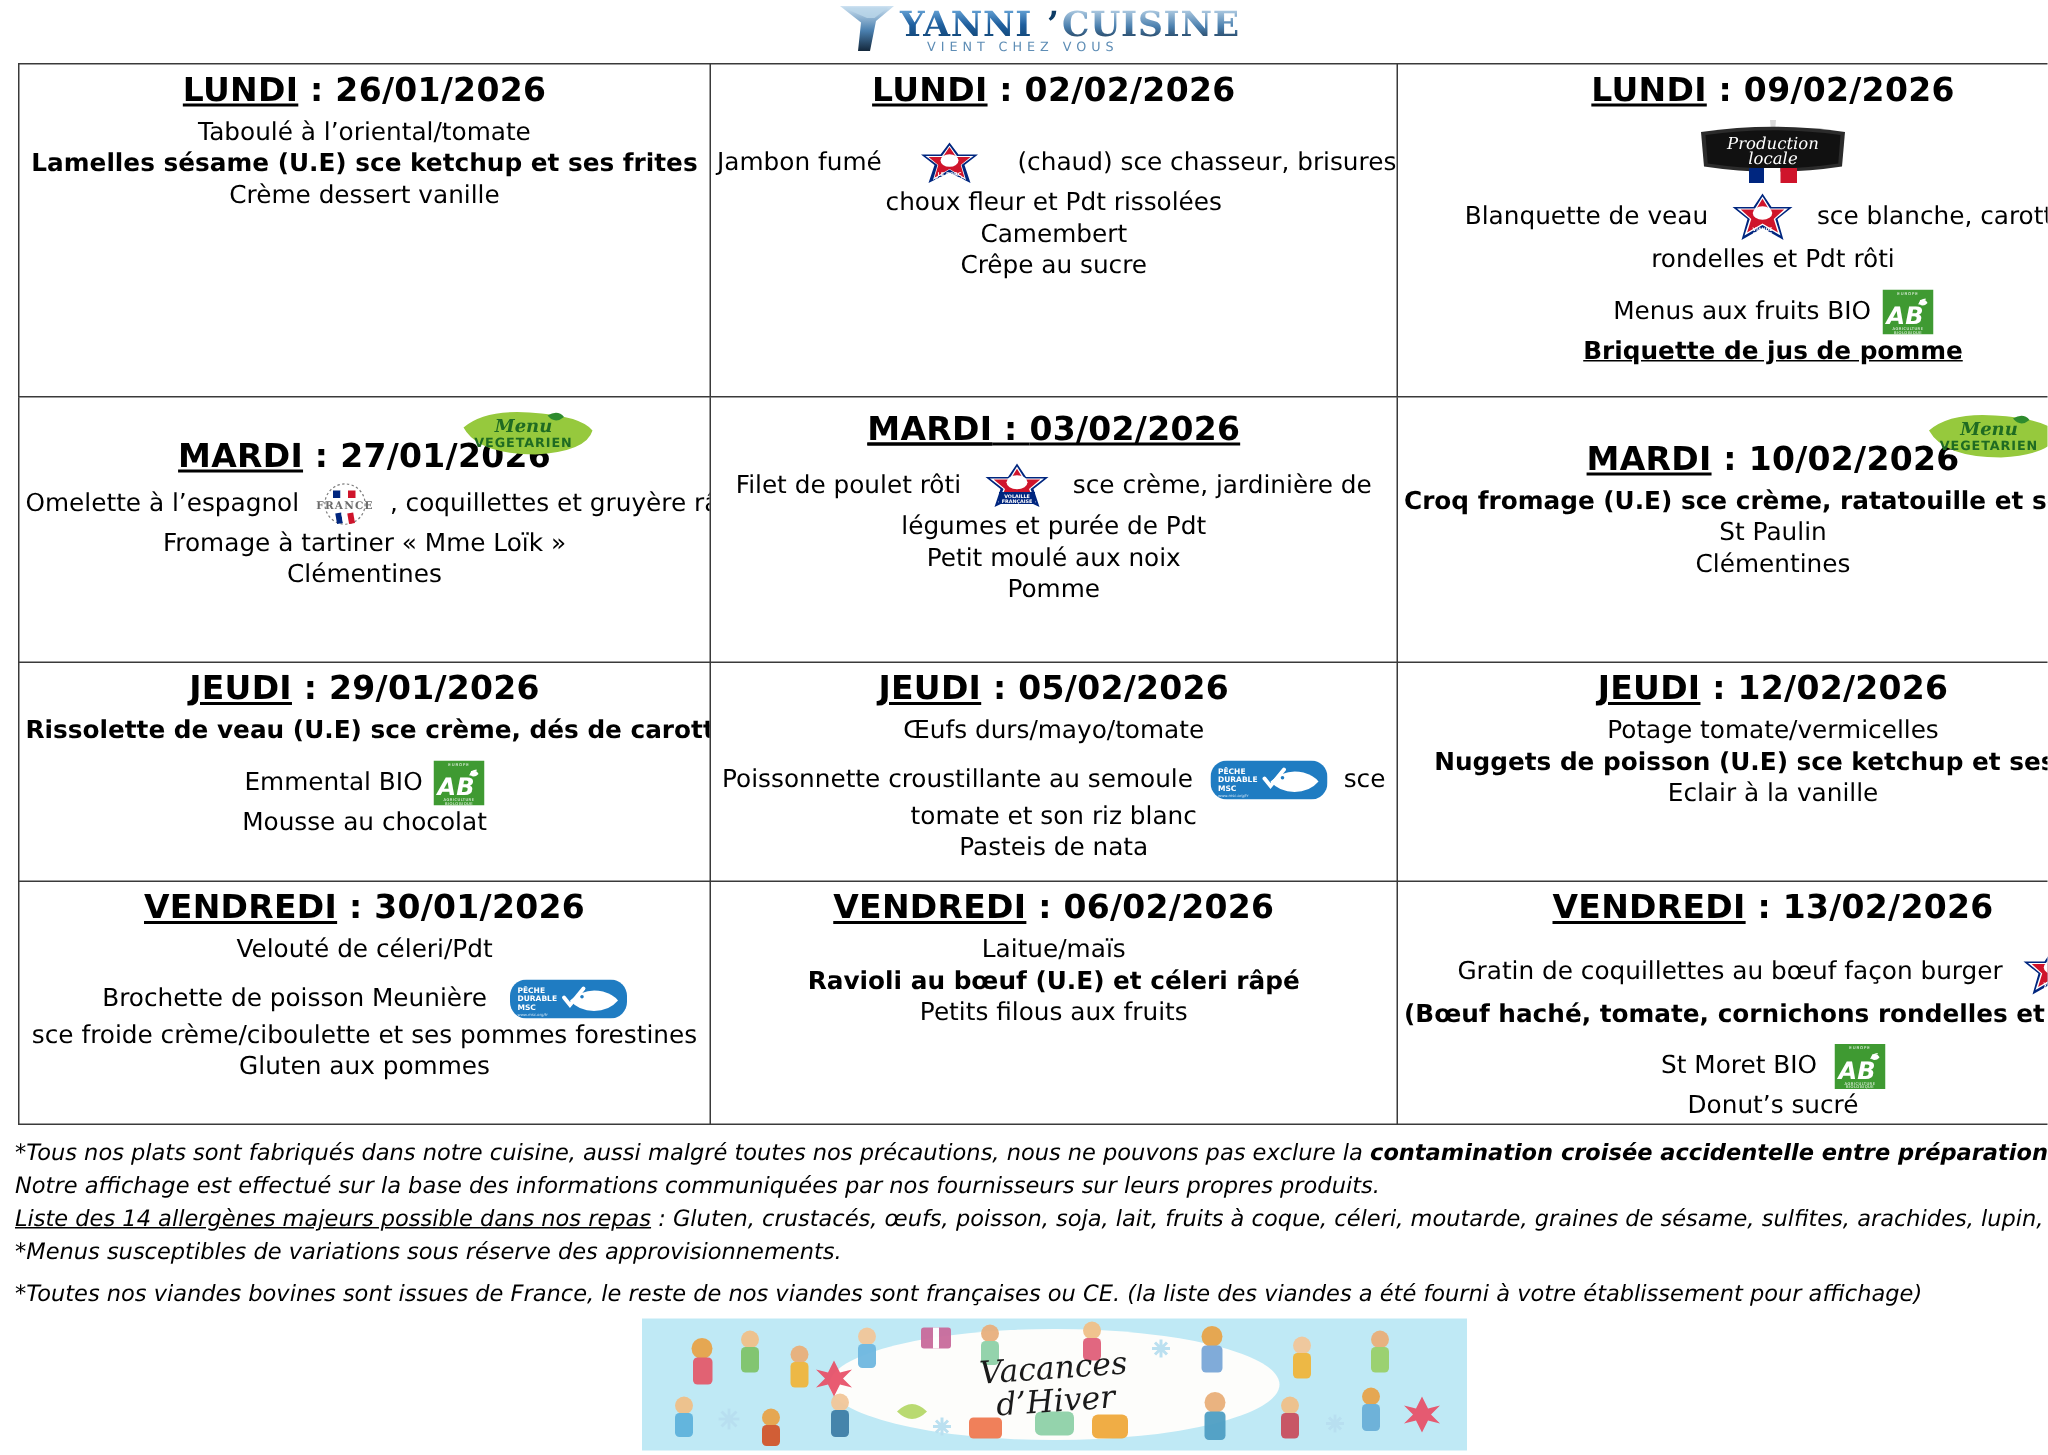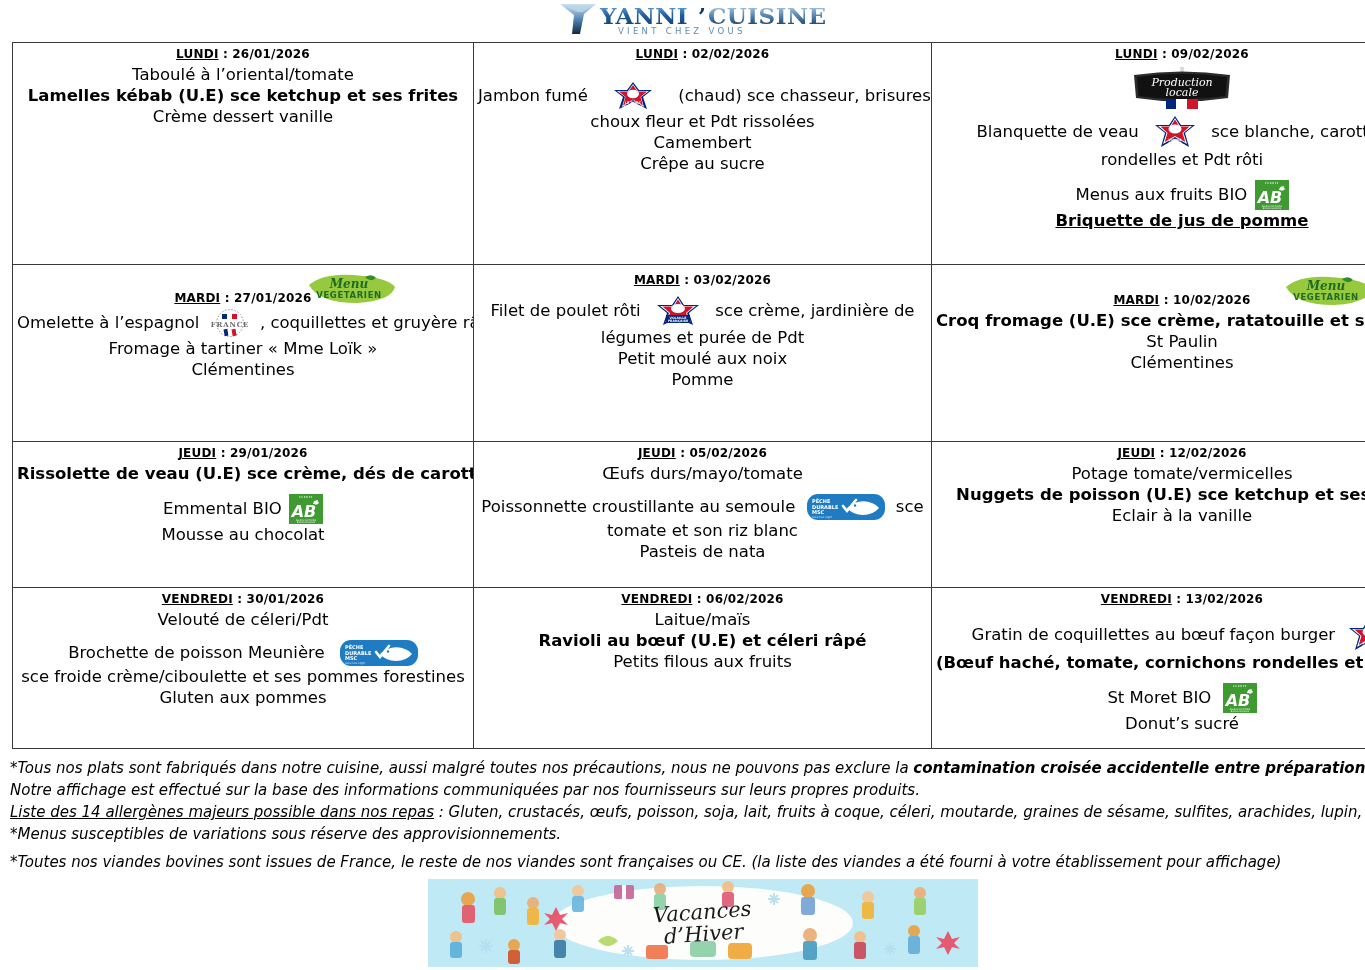--- a/index.html
+++ b/index.html
@@ -46,21 +46,21 @@
   .menu-table col.c3 { width: 501px; }
 
   .cell-inner {
     padding: 4px 4px 2px 4px;
     text-align: center;
     line-height: 1.30;
     white-space: nowrap;
   }
 
   .day-head {
-    font-size: 12px;
+    font-size: 22px;
     font-weight: bold;
     letter-spacing: 0.2px;
     margin-bottom: 1px;
   }
   .day-name {
     text-decoration: underline;
   }
   .line {
     font-size: 16.5px;
     margin: 0;
@@ -180,21 +180,21 @@
 
   <tbody>
       <tr class="row-h1">
 
     <td>
       <div class="cell-inner">
         <div class="day-head">
           <span class="day-name">LUNDI</span><span> : </span><span>26/01/2026</span>
         </div>
         <div class="line">Taboulé à l’oriental/tomate</div>
-        <div class="line bold">Lamelles kébab (U.E) sce ketchup et ses frites</div>
+        <div class="line bold">Lamelles sésame (U.E) sce ketchup et ses frites</div>
         <div class="line">Crème dessert vanille</div>
       </div>
     </td>
 
     <td>
       <div class="cell-inner">
         <div class="day-head">
           <span class="day-name">LUNDI</span><span> : </span><span>02/02/2026</span>
         </div>
         <div class="line spacer-top-lg">
@@ -303,21 +303,21 @@
           </span>
           <span>, coquillettes et gruyère râpé</span>
         </div>
         <div class="line">Fromage à tartiner « Mme Loïk »</div>
         <div class="line">Clémentines</div>
       </div>
     </td>
 
     <td>
       <div class="cell-inner">
-        <div class="day-head" style="margin-top:4px;">
+        <div class="day-head" style="margin-top:4px;text-decoration:underline;">
           <span class="day-name">MARDI</span><span> : </span><span>03/02/2026</span>
         </div>
         <div class="line" style="margin-top:6px;">
           <span class="bold">Filet de poulet rôti</span>
           <span class="badge" style="margin:0 8px;">
             <svg width="48" height="32" viewBox="0 0 48 32">
               <path d="M24 1 L30 10 L45 10 L35 18 L39 30 L24 23 L9 30 L13 18 L3 10 L18 10 Z" fill="#00267f"></path>
               <path d="M24 3 L29 11 L42 11 L33 18 L36.5 27 L24 21 L11.5 27 L15 18 L6 11 L19 11 Z" fill="#ffffff"></path>
               <path d="M24 4.5 L28.4 11.6 L39.5 11.6 L32 18 L35 25.5 L24 20 L13 25.5 L16 18 L8.5 11.6 L19.6 11.6 Z" fill="#cf142b"></path>
               <ellipse cx="24" cy="13.5" rx="7" ry="4.6" fill="#ffffff"></ellipse>

